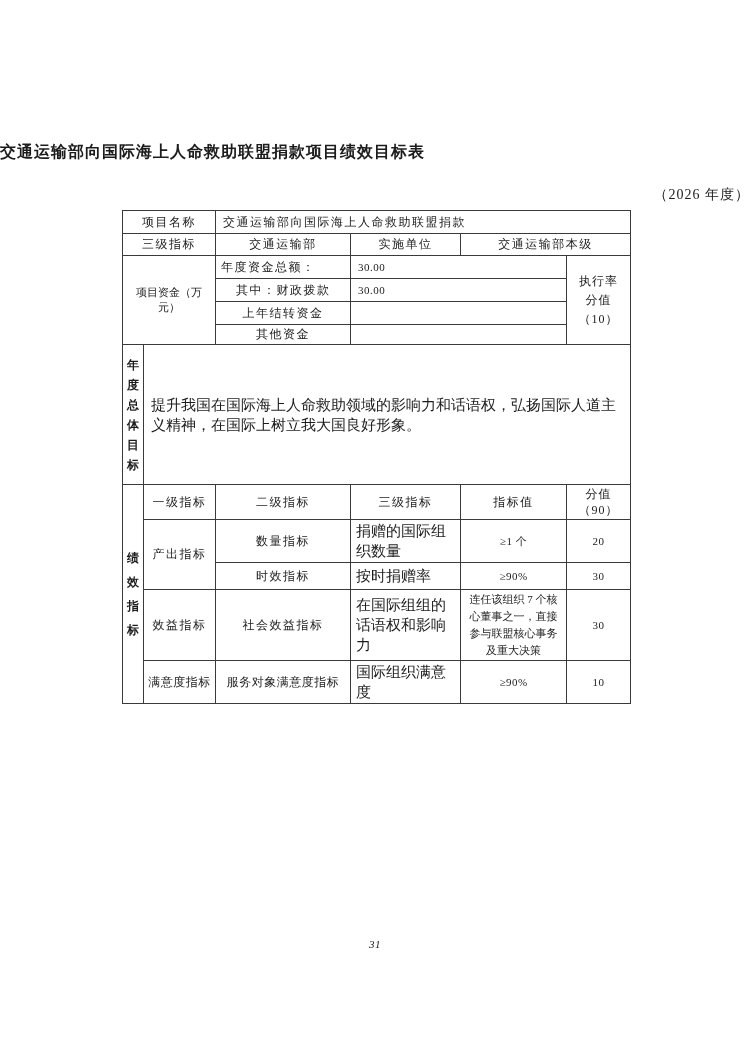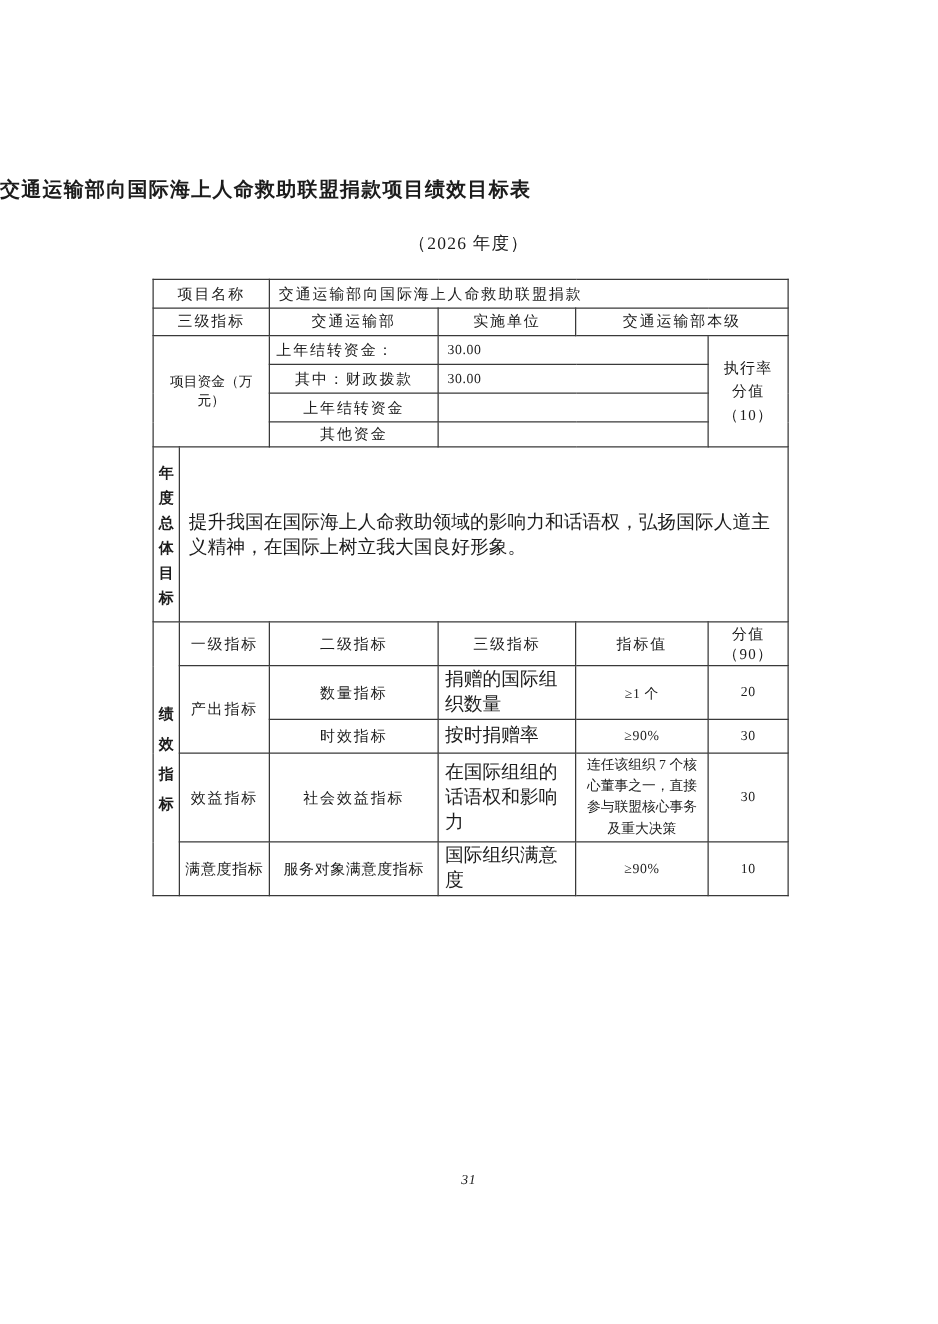--- a/index.html
+++ b/index.html
@@ -12,24 +12,24 @@
     overflow:hidden;
   }
   .doc-title {
     position:absolute; top:142px; left:0; width:624px;
     text-align:left;
     font-family:"Liberation Sans","DejaVu Sans",sans-serif;
     font-weight:700; font-size:16px; letter-spacing:1px;
   }
   .doc-subtitle {
     position:absolute; top:186px; left:0; width:750px;
-    text-align:center; font-size:14px; letter-spacing:1px;
+    text-align:right; font-size:14px; letter-spacing:1px;
   }
   .tbl-wrap { position:absolute; top:210px; left:122px; }
-  table { border-collapse:collapse; table-layout:fixed; width:508px;margin-top:13px; }
+  table { border-collapse:collapse; table-layout:fixed; width:508px; }
   td {
     border:1px solid #3a3a3a;
     font-size:12px; letter-spacing:1.5px;
     text-align:center; vertical-align:middle;
     padding:1px 4px; overflow:hidden;
   }
   td.left { text-align:left; }
   td.pad5  { padding-left:5px; }
   td.pad20 { padding-left:20px; }
   td.pad7  { padding-left:7px; }
@@ -79,21 +79,21 @@
 
       <tr style="height:22px">
         <td colspan="2">三级指标</td>
         <td>交通运输部</td>
         <td>实施单位</td>
         <td colspan="2">交通运输部本级</td>
       </tr>
 
       <tr style="height:23px">
         <td colspan="2" rowspan="4" style="font-size:11px; letter-spacing:0;">项目资金（万元）</td>
-        <td class="left pad5">上年结转资金：</td>
+        <td class="left pad5">年度资金总额：</td>
         <td colspan="2" class="left num pad7">30.00</td>
         <td rowspan="4" class="two-line">
           <div>执行率</div>
           <div>分值（10）</div>
         </td>
       </tr>
       <tr style="height:23px">
         <td class="left pad20">其中：财政拨款</td>
         <td colspan="2" class="left num pad7">30.00</td>
       </tr>

